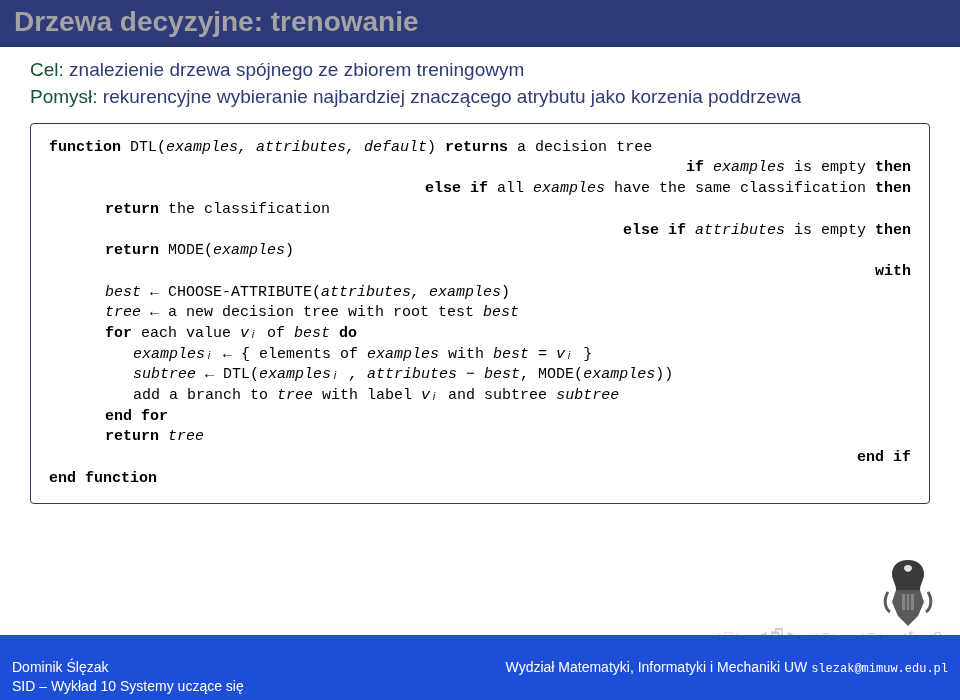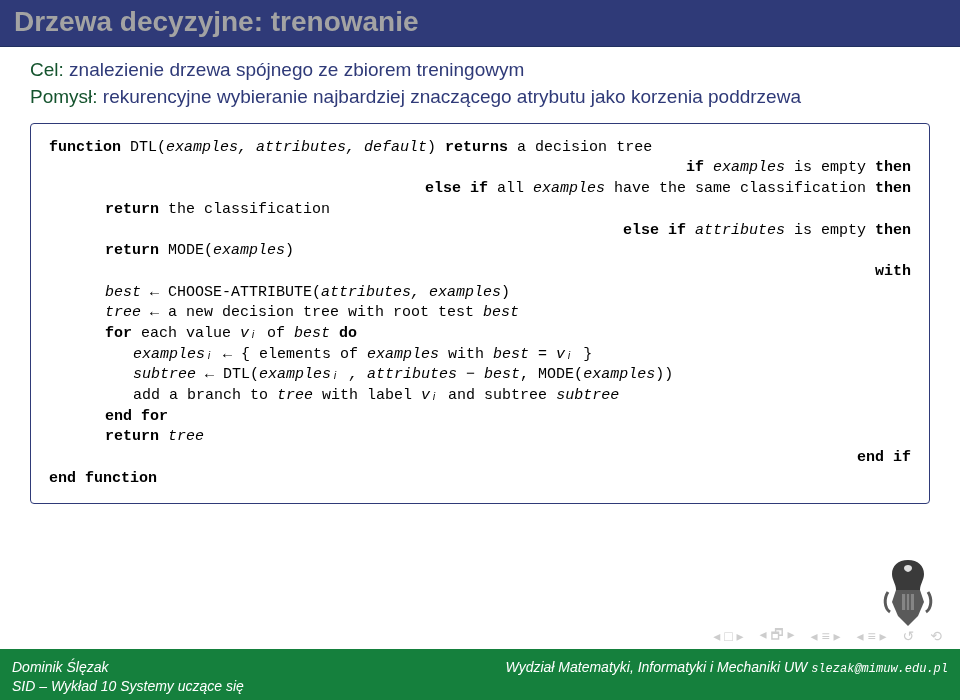--- a/index.html
+++ b/index.html
@@ -48,25 +48,24 @@
   .algo-box .kw { font-weight: bold; }
   .algo-box .it { font-style: italic; }
   .algo-box .line { white-space: pre; }
   .ind1 { padding-left: 28px; text-align: right; }
   .ind2 { padding-left: 56px; }
   .ind3 { padding-left: 84px; }
   .footer {
     position: absolute;
     bottom: 0;
     left: 0; right: 0;
-    background: #15803d;
+    background: #1d4ed8;
     color: #fff;
     font-size: 14px;
-    padding: 10px 12px 6px 12px;
-    font-style: italic;
+    padding: 24px 12px 6px 12px;
   }
   .footer .row1 {
     display: flex;
     justify-content: space-between;
     margin-bottom: 2px;
   }
   .footer .tt { font-family: "Courier New", monospace; font-size: 12px; }
   .nav-icons {
     position: absolute;
     right: 18px;

